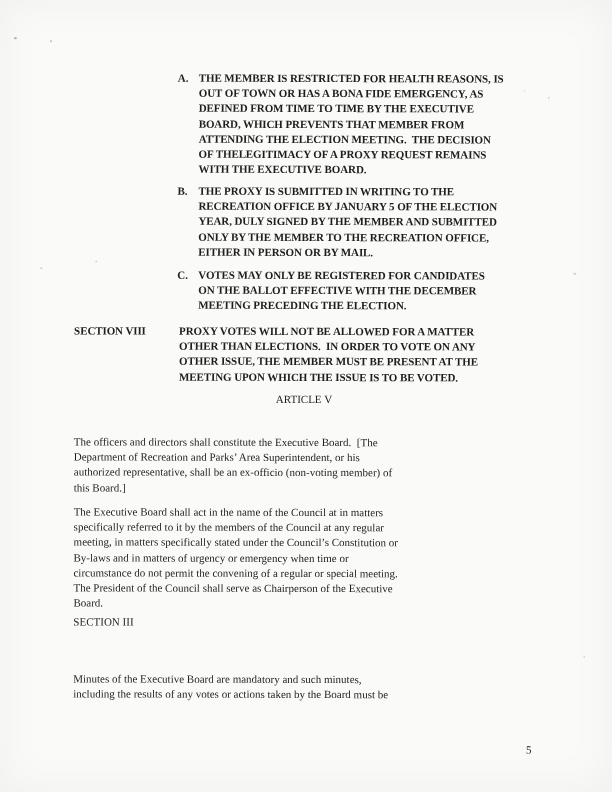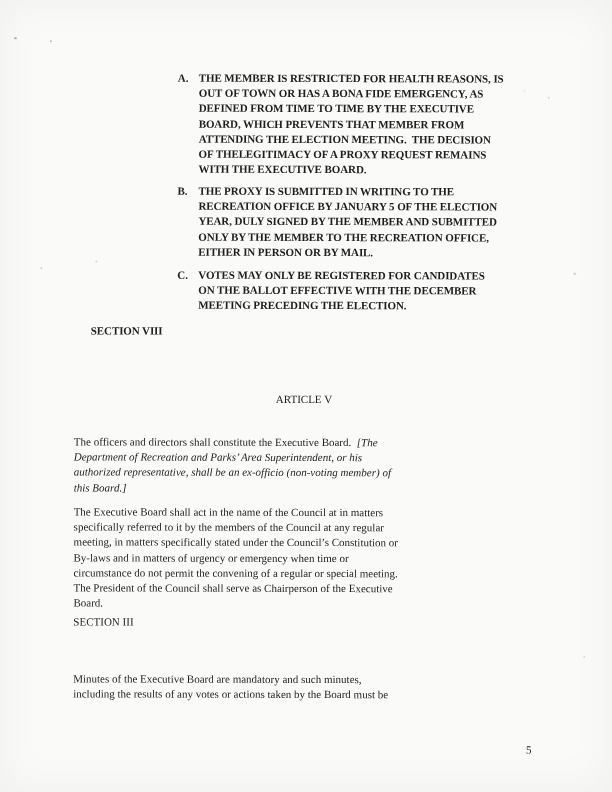--- a/index.html
+++ b/index.html
@@ -61,22 +61,22 @@
     font-size: 11px;
     line-height: 15.2px;
     white-space: nowrap;
   }
   .section-body {
     flex: 0 0 368px;
     font-size: 11px;
     line-height: 15.2px;
     white-space: pre-wrap;
   }
-  .bold { font-weight: bold; letter-spacing: -0.1px; text-align: center; }
-  .italic { font-style: italic; }
+  .bold { font-weight: bold; letter-spacing: -0.1px; }
+  .italic { }
 
   .s8 { top: 324px; }
   .s1 { top: 435px; }
   .s2 { top: 505px; }
   .s3 { top: 615px; align-items: center; }
   .s4 { top: 672px; }
 
   
   .article-heading {
     top: 393px;
@@ -137,20 +137,24 @@
 
     <div class="blk list-item item-c">
       <span class="marker">C.</span>
       <span class="item-text">VOTES MAY ONLY BE REGISTERED FOR CANDIDATES
 ON THE BALLOT EFFECTIVE WITH THE DECEMBER
 MEETING PRECEDING THE ELECTION.</span>
     </div>
 
     <div class="blk section-row s8">
       <span class="section-label bold">SECTION VIII</span>
+      <div class="section-body bold">PROXY VOTES WILL NOT BE ALLOWED FOR A MATTER
+OTHER THAN ELECTIONS.  IN ORDER TO VOTE ON ANY
+OTHER ISSUE, THE MEMBER MUST BE PRESENT AT THE
+MEETING UPON WHICH THE ISSUE IS TO BE VOTED.</div>
     </div>
 
     <div class="blk article-heading">
       <div>ARTICLE V</div>
     </div>
 
     <div class="blk section-row s1">
       <div class="section-body"><span>The officers and directors shall constitute the Executive Board.  </span><span class="italic">[The
 Department of Recreation and Parks’ Area Superintendent, or his
 authorized representative, shall be an ex-officio (non-voting member) of

